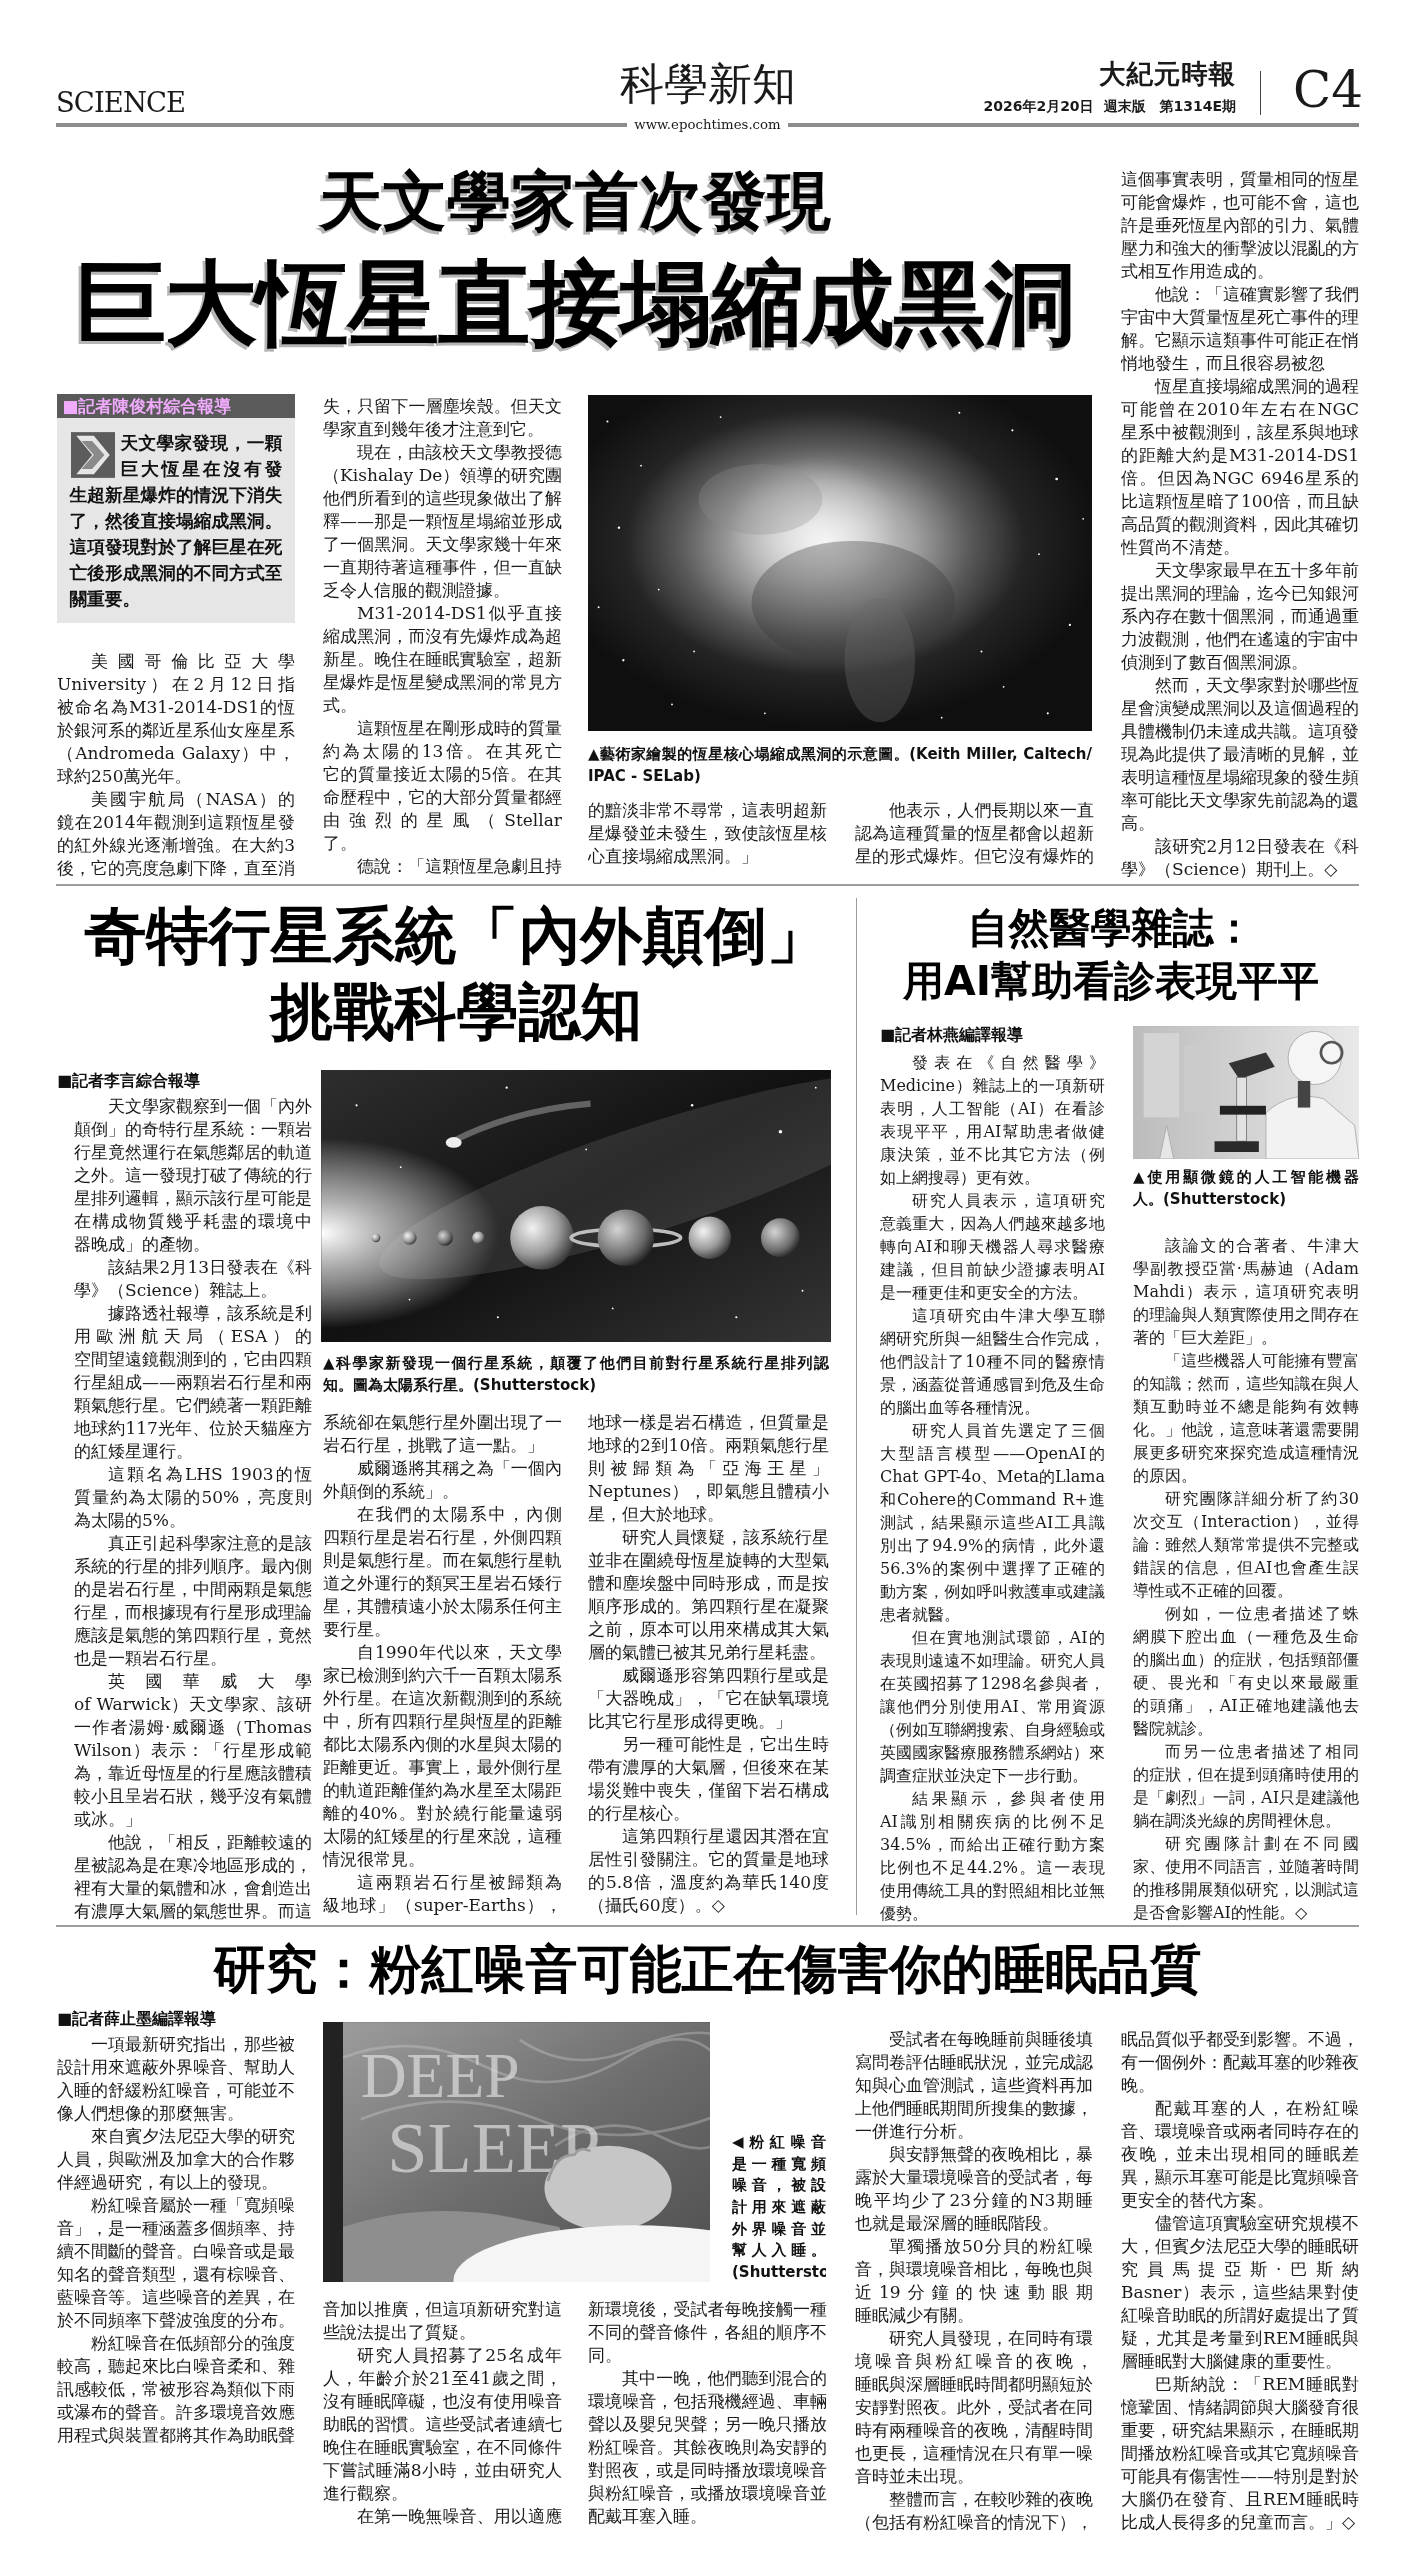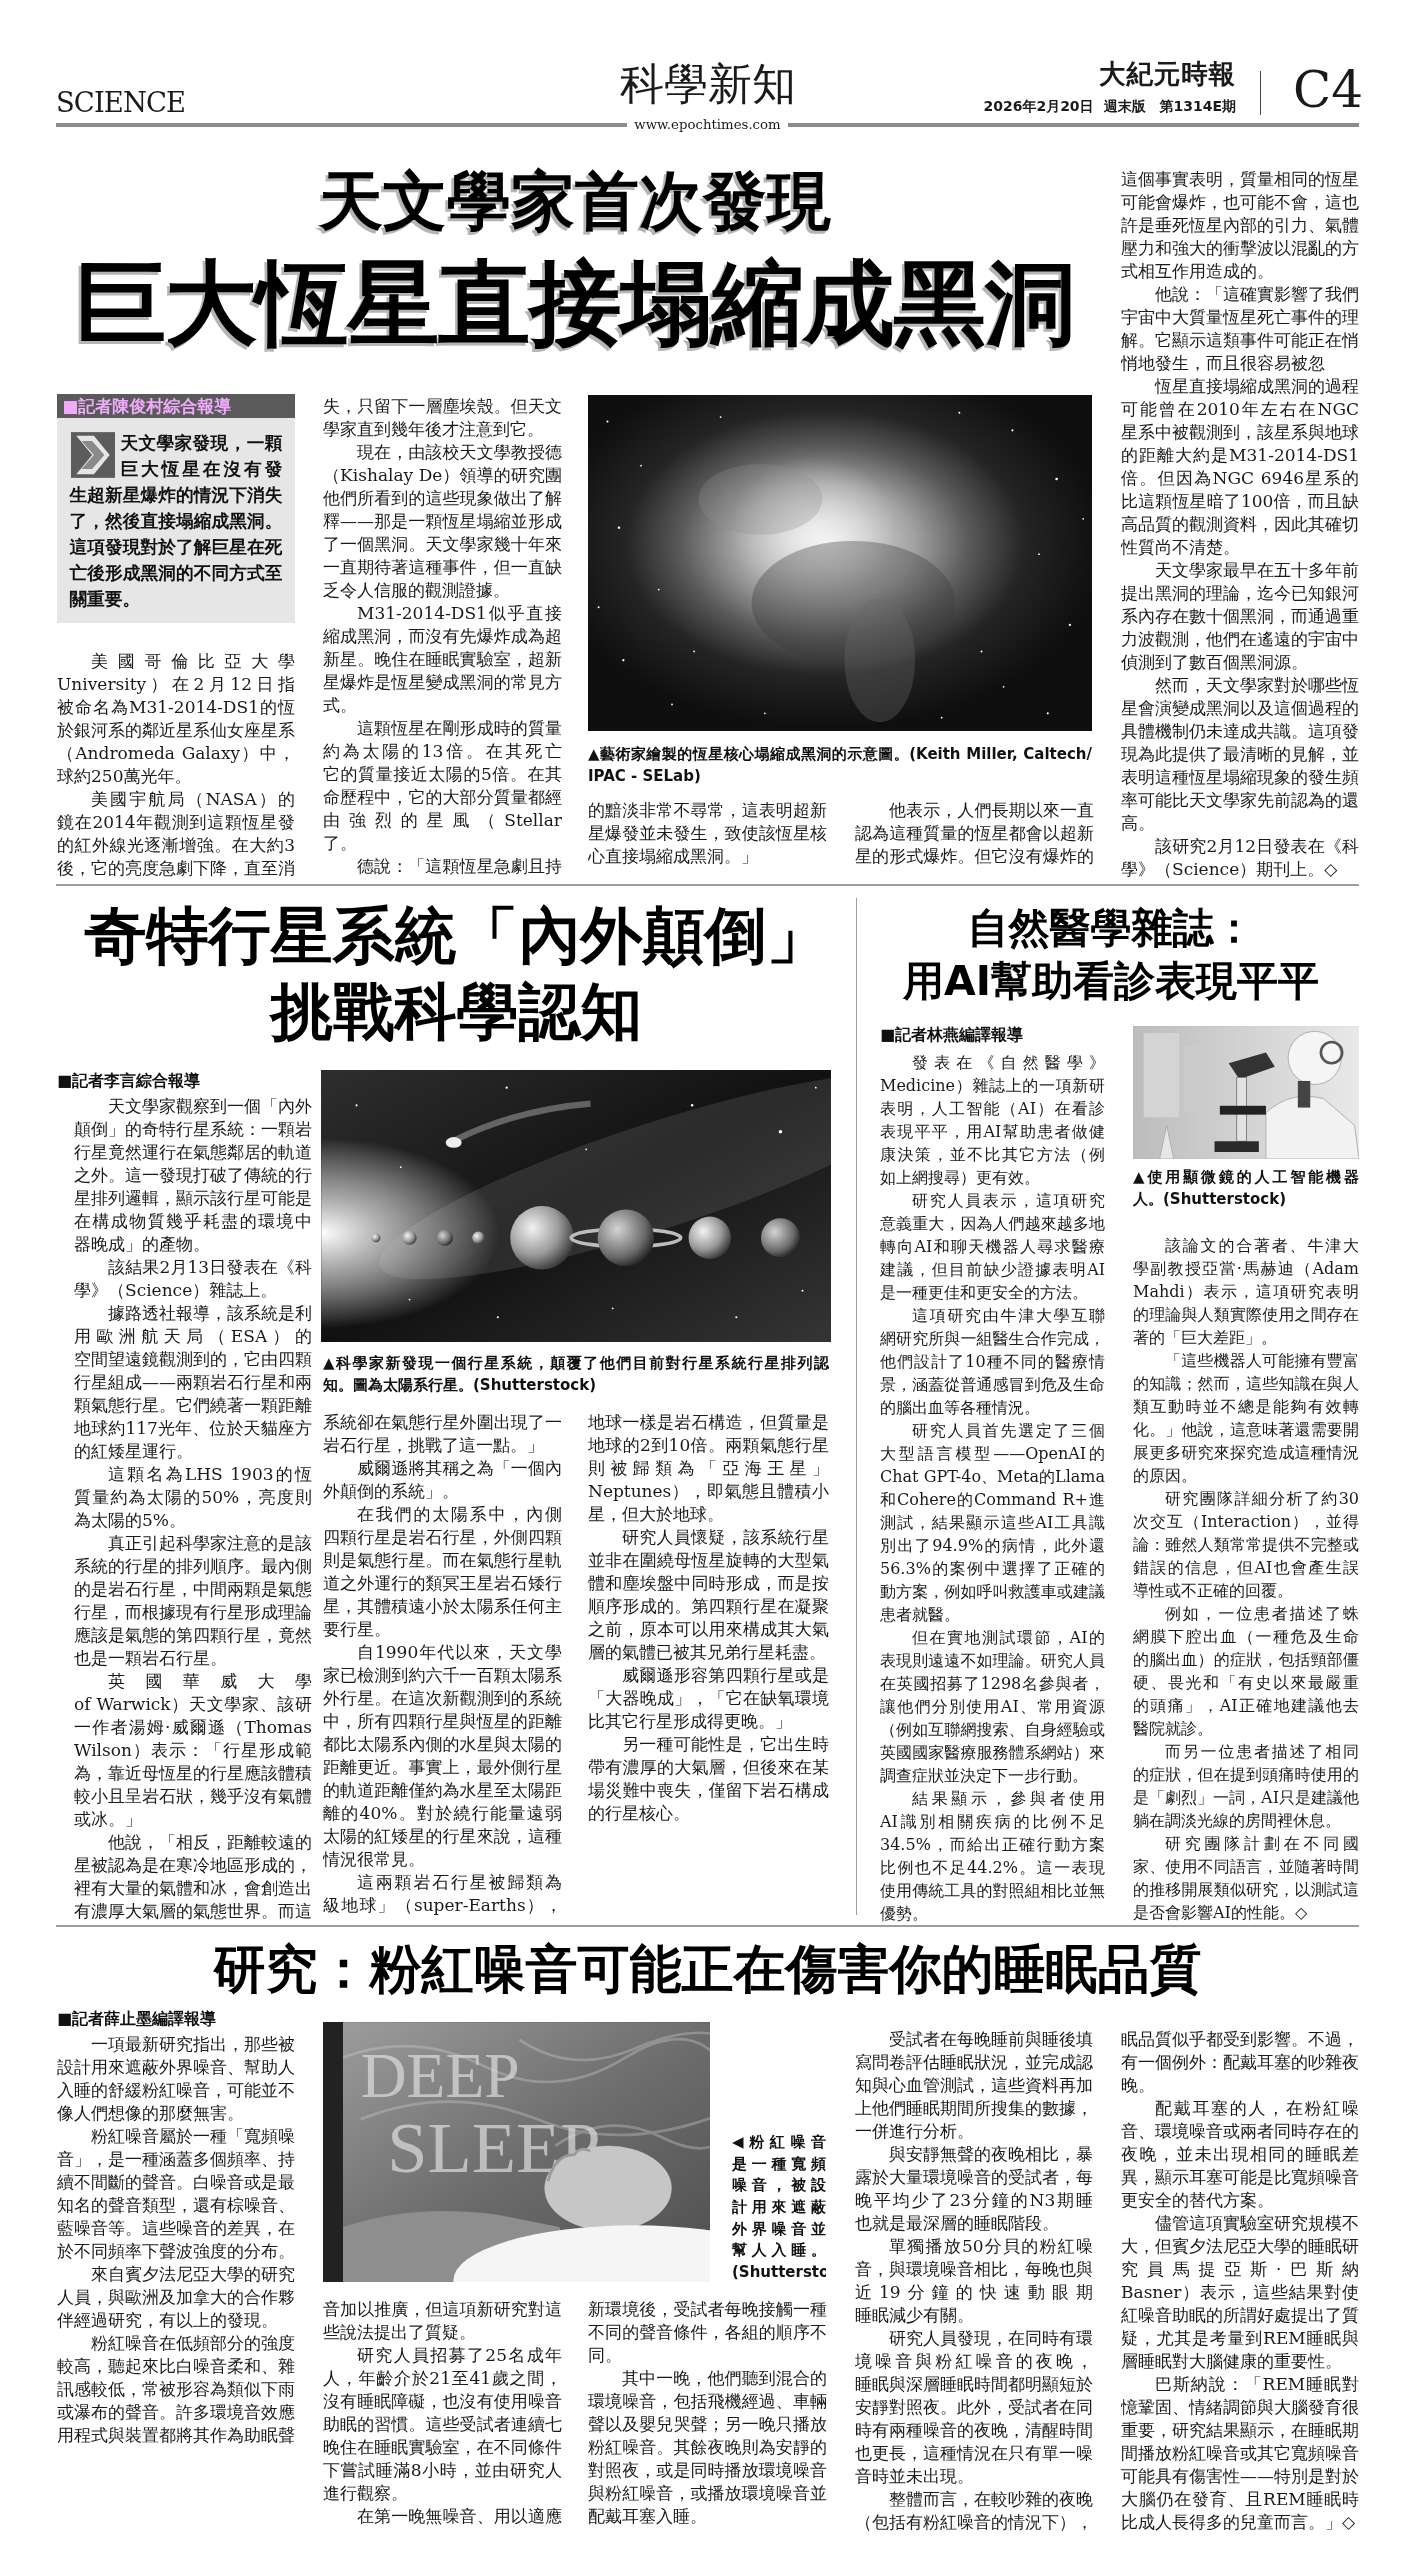--- a/index.html
+++ b/index.html
@@ -407,20 +407,26 @@
         <div class="ln ind full">威爾遜形容第四顆行星或是</div>
         <div class="ln full">「大器晚成」，「它在缺氧環境中</div>
         <div class="ln">比其它行星形成得更晚。」</div>
       </div>
       <div class="para">
         <div class="ln ind full">另一種可能性是，它出生時</div>
         <div class="ln full">帶有濃厚的大氣層，但後來在某</div>
         <div class="ln full">場災難中喪失，僅留下岩石構成</div>
         <div class="ln">的行星核心。</div>
       </div>
+      <div class="para">
+        <div class="ln ind full">這第四顆行星還因其潛在宜</div>
+        <div class="ln full">居性引發關注。它的質量是地球</div>
+        <div class="ln full">的5.8倍，溫度約為華氏140度</div>
+        <div class="ln">（攝氏60度）。◇</div>
+      </div>
     </div>
 </section>
 
 <div class="vr" style="left:856px;top:898px;height:1017px;"></div>
 
 <section>
   <div class="hl sans" style="left:863px;width:496px;top:904px;font-size:41px;line-height:48px;">自然醫學雜誌：</div>
   <div class="hl sans" style="left:863px;width:496px;top:957px;font-size:41px;line-height:48px;">用AI幫助看診表現平平</div>
 
   <div class="byline" style="left:880px;top:1024px;">■記者林燕編譯報導</div>
@@ -556,31 +562,31 @@
 
   <div class="byline" style="left:57px;top:2008px;">■記者薛止墨編譯報導</div>
   <div class="col" style="left:57px;top:2033px;width:238px;">
       <div class="para">
         <div class="ln ind full">一項最新研究指出，那些被</div>
         <div class="ln full">設計用來遮蔽外界噪音、幫助人</div>
         <div class="ln full">入睡的舒緩粉紅噪音，可能並不</div>
         <div class="ln">像人們想像的那麼無害。</div>
       </div>
       <div class="para">
+        <div class="ln ind full">來自賓夕法尼亞大學的研究</div>
+        <div class="ln full">人員，與歐洲及加拿大的合作夥</div>
+        <div class="ln">伴經過研究，有以上的發現。</div>
+      </div>
+      <div class="para">
         <div class="ln ind full">粉紅噪音屬於一種「寬頻噪</div>
         <div class="ln full">音」，是一種涵蓋多個頻率、持</div>
         <div class="ln full">續不間斷的聲音。白噪音或是最</div>
         <div class="ln full">知名的聲音類型，還有棕噪音、</div>
         <div class="ln full">藍噪音等。這些噪音的差異，在</div>
         <div class="ln">於不同頻率下聲波強度的分布。</div>
-      </div>
-      <div class="para">
-        <div class="ln ind full">來自賓夕法尼亞大學的研究</div>
-        <div class="ln full">人員，與歐洲及加拿大的合作夥</div>
-        <div class="ln">伴經過研究，有以上的發現。</div>
       </div>
       <div class="para">
         <div class="ln ind full">粉紅噪音在低頻部分的強度</div>
         <div class="ln full">較高，聽起來比白噪音柔和、雜</div>
         <div class="ln full">訊感較低，常被形容為類似下雨</div>
         <div class="ln full">或瀑布的聲音。許多環境音效應</div>
         <div class="ln full">用程式與裝置都將其作為助眠聲</div>
       </div>
     </div>
 

